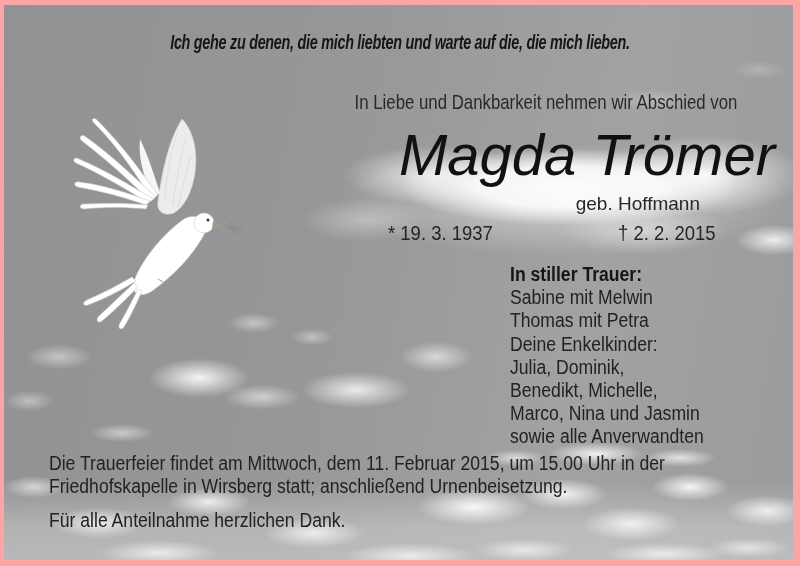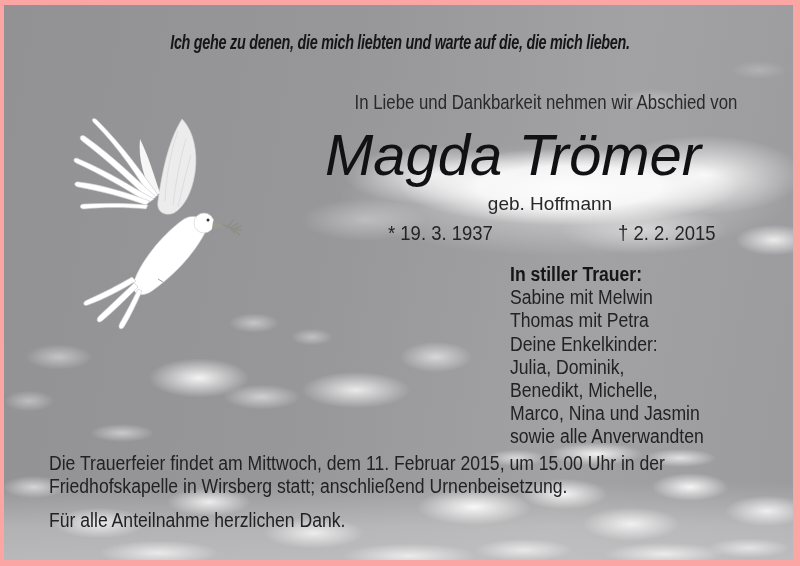--- a/index.html
+++ b/index.html
@@ -62,25 +62,25 @@
     left:5px; right:5px; top:31px; text-align:center;
     font-size:20px; font-weight:bold; font-style:italic; letter-spacing:-0.4px;
     transform:scaleX(.72); transform-origin:center top; color:#161618;
   }
   .intro{
     left:296px; width:500px; top:90px; text-align:center;
     font-size:21px; color:#29292b;
     transform:scaleX(.8); transform-origin:center top;
   }
   .name{
-    left:325px; width:450px; top:122px; text-align:left;
+    left:325px; width:450px; top:122px; text-align:right;
     font-size:58px; font-style:italic; font-weight:400; line-height:1.15;
     color:#111113;
   }
-  .maiden{left:400px; width:300px; top:193px; text-align:center; font-size:19px; color:#28282a;}
+  .maiden{left:400px; width:300px; top:193px; text-align:right; font-size:19px; color:#28282a;}
   .birth{left:388px; top:221px; font-size:21px; color:#242426;}
   .death{left:618px; top:221px; font-size:21px; color:#242426;}
   .mourners{left:510px; top:263px; font-size:20px; line-height:23.2px; color:#222224;}
   .m-head{font-weight:bold; color:#151517;}
   .funeral{left:49px; top:452px; font-size:20px; line-height:23px; color:#222224;}
   .thanks{left:49px; top:509px; font-size:20px; color:#222224;}
   .dove{position:absolute; left:70px; top:113px; width:175px; height:218px;}
 </style>
 </head>
 <body>

